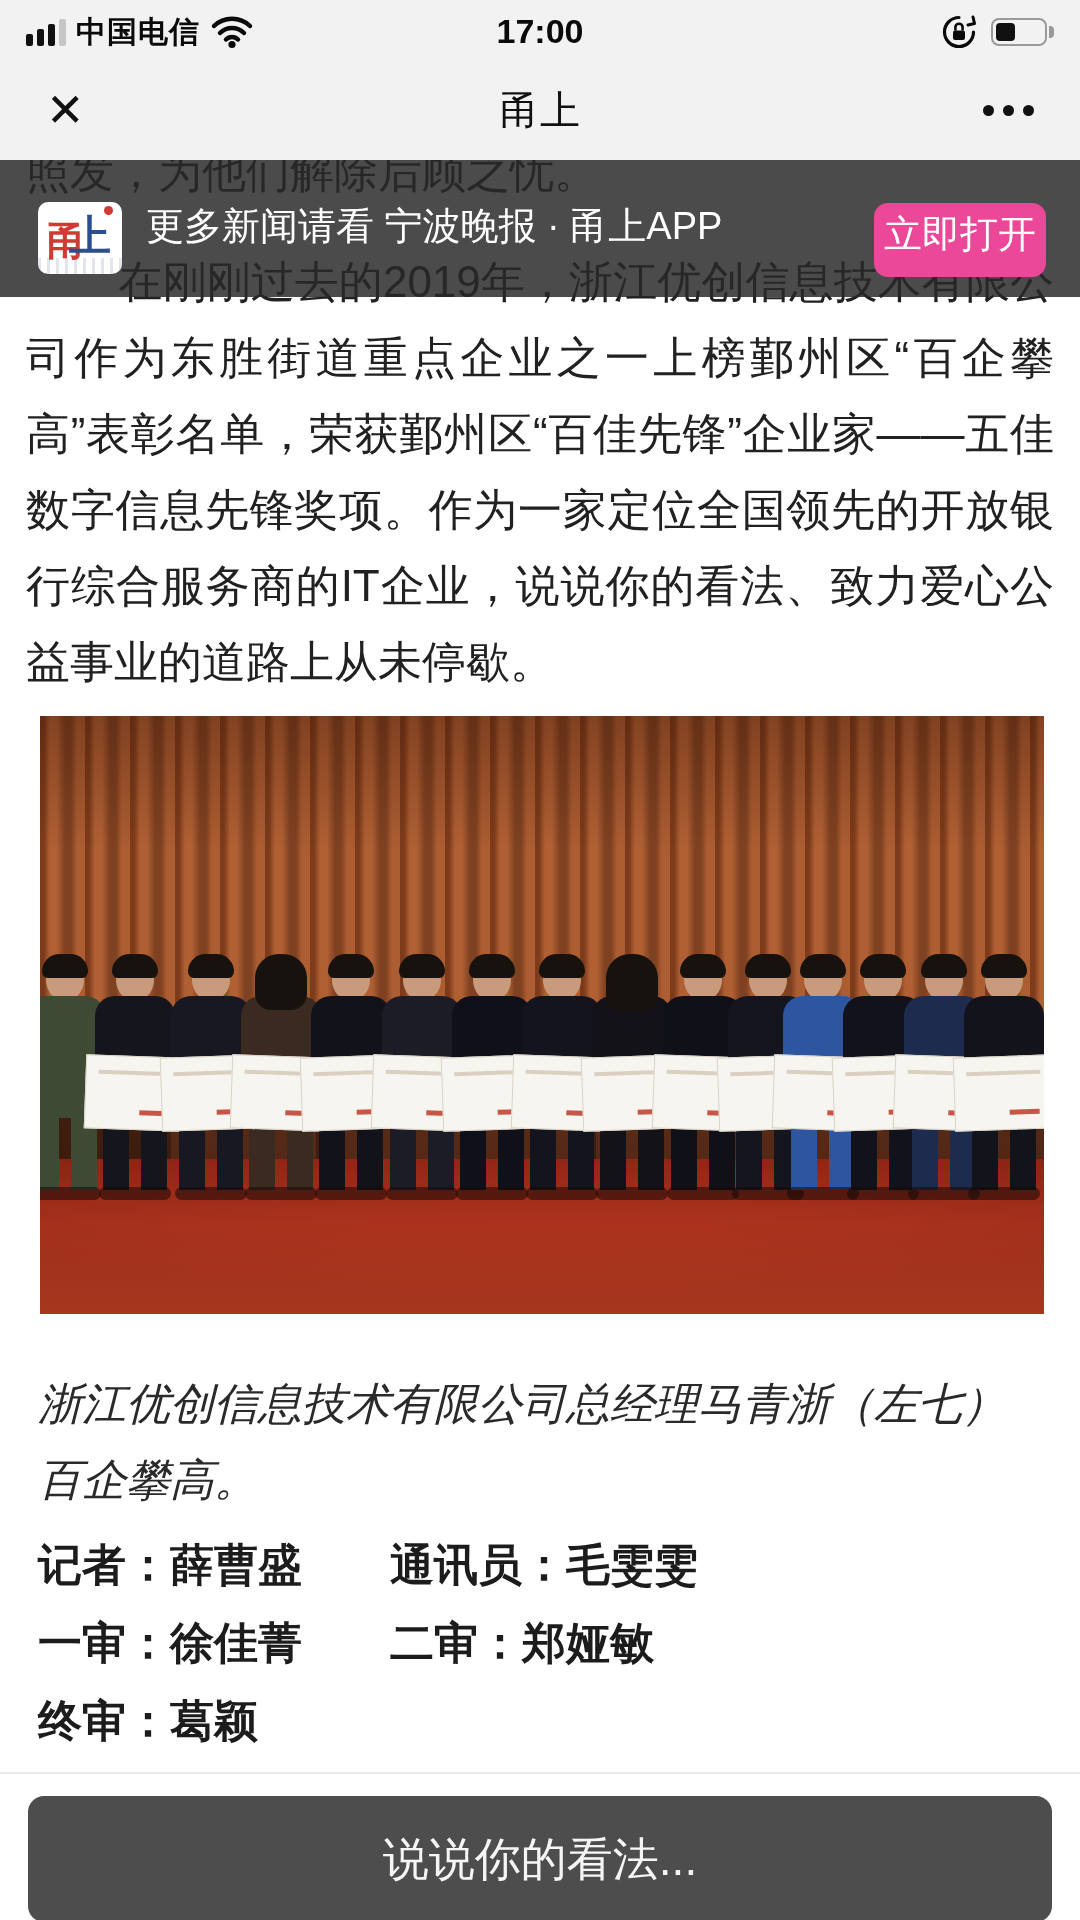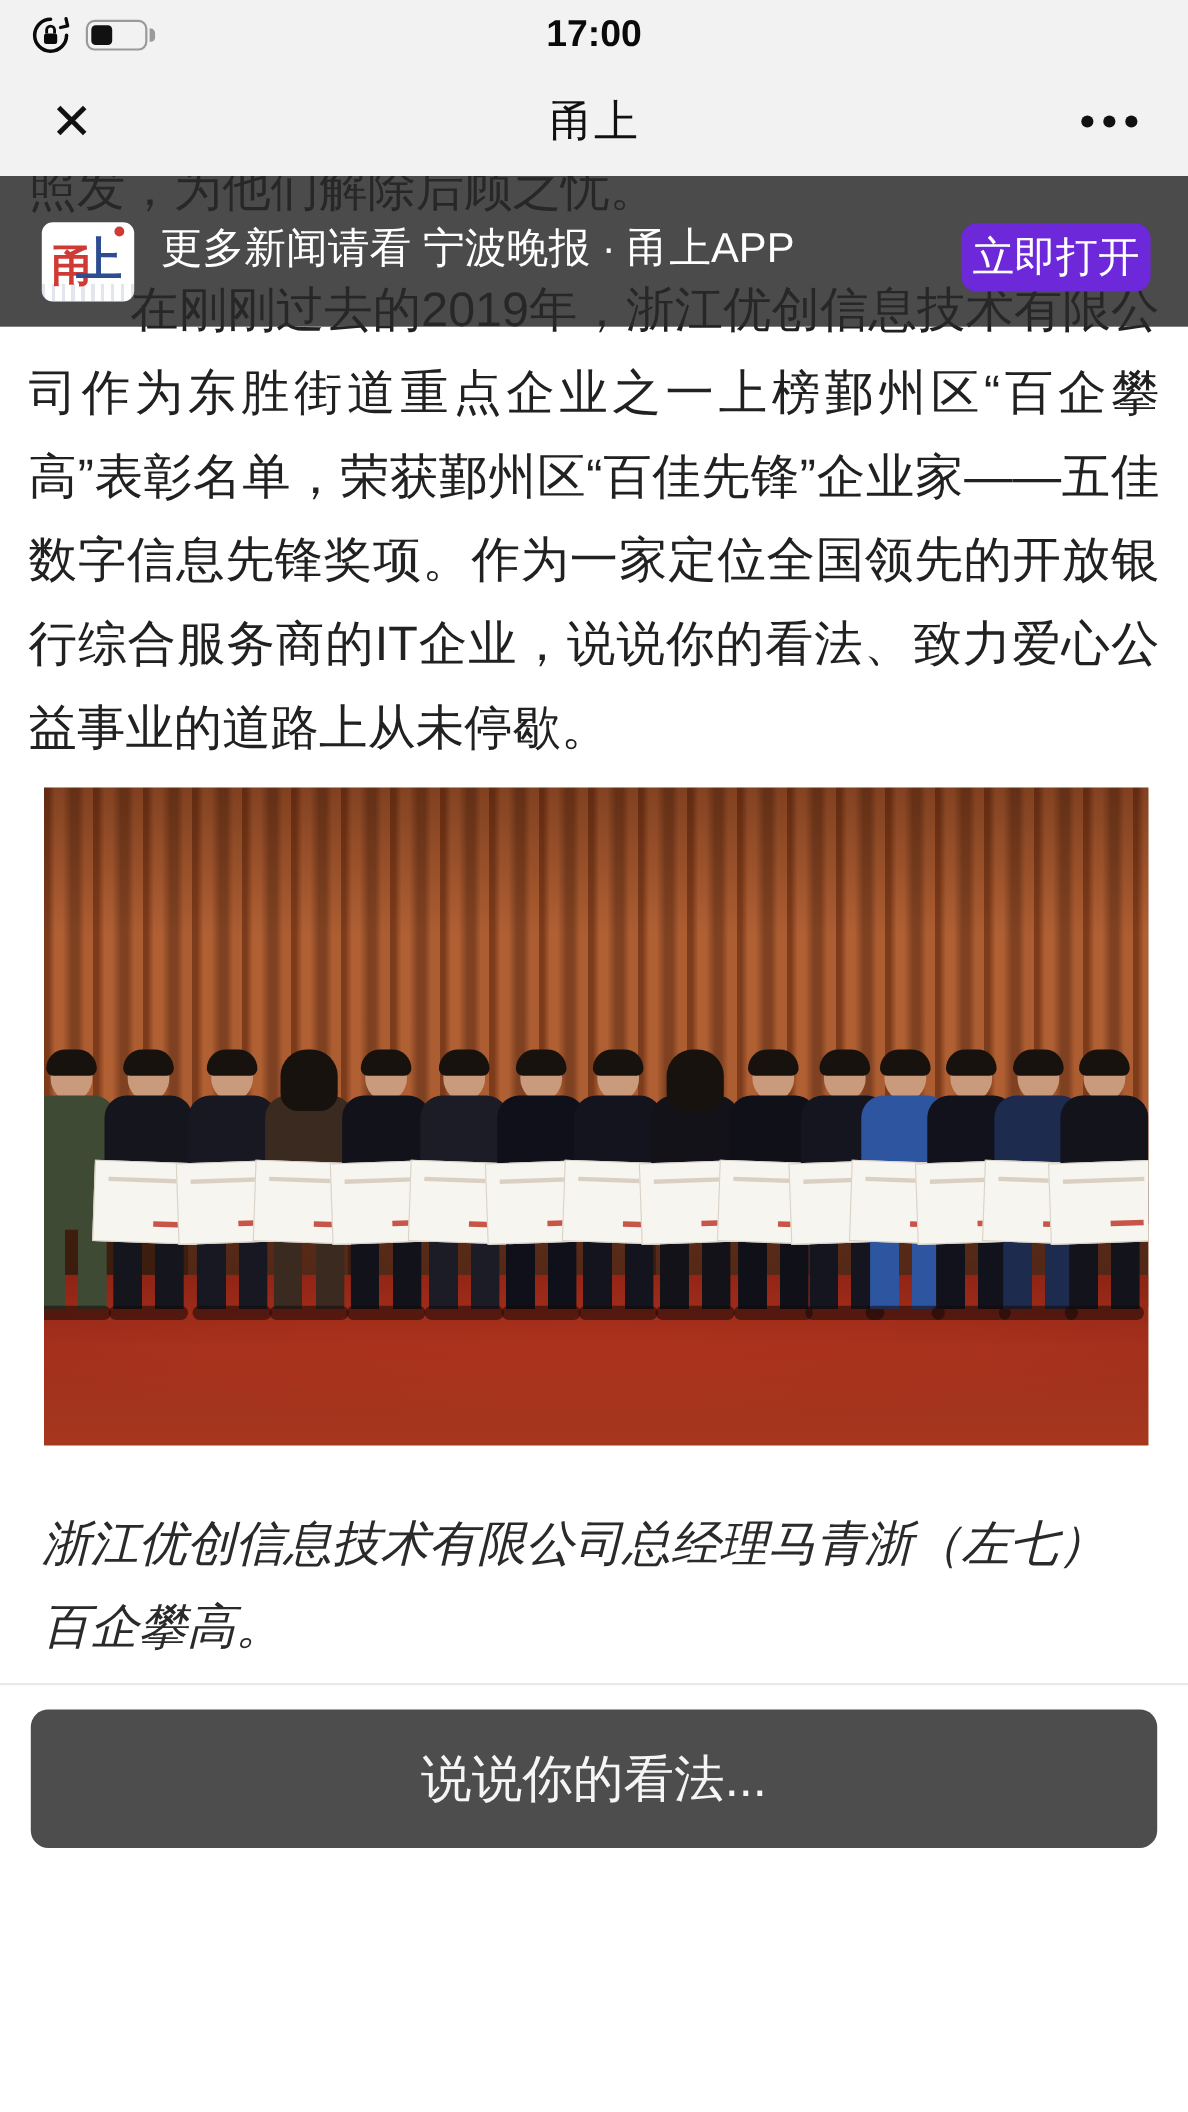--- a/index.html
+++ b/index.html
@@ -61,22 +61,22 @@
   .applogo .l2{position:absolute;right:11px;top:6px;font-size:42px;font-weight:700;color:#2c4d92;}
   .applogo .ldot{position:absolute;right:9px;top:4px;width:9px;height:9px;border-radius:50%;background:#cf3a34;}
   .applogo::before{
     content:"";position:absolute;left:0;right:0;bottom:0;height:16px;opacity:.45;
     background:repeating-linear-gradient(90deg,rgba(150,160,185,.6) 0 3px,transparent 3px 9px);
   }
   .banner-msg{
     position:absolute;left:146px;top:43px;font-size:38px;color:#ffffff;line-height:46px;white-space:nowrap;
   }
   .open-btn{
-    position:absolute;right:34px;top:43px;width:172px;height:62px;border-radius:14px;
-    background:#6d28d9;color:#fff;font-size:38px;line-height:62px;text-align:center;cursor:pointer;
+    position:absolute;right:34px;top:43px;width:172px;height:74px;border-radius:14px;
+    background:#ec4899;color:#fff;font-size:38px;line-height:62px;text-align:center;cursor:pointer;
   }
   
   .photo{
     position:relative;margin:16px 36px 0 40px;height:598px;overflow:hidden;background:#a05a30;cursor:pointer;
   }
   .curtain{
     position:absolute;left:0;right:0;top:0;height:66%;
     background-color:#a85b31;
     background-image:
       linear-gradient(180deg,rgba(55,18,4,.38),rgba(55,18,4,0) 34%),
@@ -133,20 +133,35 @@
   .comment-input{
     height:126px;border-radius:16px;background:#4d4d4d;color:#f5f5f5;
     font-size:46px;line-height:126px;text-align:center;cursor:text;
   }
   svg{display:block;}
 </style>
 </head>
 <body>
 
 <div class="status-bar">
+  <div class="sb-left">
+    <div class="sig-bars">
+        <span></span>
+        <span></span>
+        <span></span>
+        <span></span>
+      </div>
+    <div class="carrier">中国电信</div>
+    <svg width="44" height="34" viewBox="0 0 44 34">
+      <path d="M4 11 a26 26 0 0 1 36 0" fill="none" stroke="#0a0a0a" stroke-width="4.5" stroke-linecap="round"></path>
+      <path d="M10 18 a17 17 0 0 1 24 0" fill="none" stroke="#0a0a0a" stroke-width="4.5" stroke-linecap="round"></path>
+      <path d="M16 24.5 a8.5 8.5 0 0 1 12 0" fill="none" stroke="#0a0a0a" stroke-width="4.5" stroke-linecap="round"></path>
+      <circle cx="22" cy="29.5" r="3.6" fill="#0a0a0a"></circle>
+    </svg>
+  </div>
   <div class="sb-time">17:00</div>
   <div class="sb-right">
     <svg width="40" height="40" viewBox="0 0 40 40">
       <path d="M20 5.5 a14.5 14.5 0 1 0 14.5 14.5" fill="none" stroke="#0a0a0a" stroke-width="3.2" stroke-linecap="round"></path>
       <path d="M29 13 l6.5 -1.5 l-1.5 -6.5" fill="none" stroke="#0a0a0a" stroke-width="3" stroke-linecap="round" stroke-linejoin="round"></path>
       <rect x="14" y="18.5" width="12" height="9.5" rx="2" fill="#0a0a0a"></rect>
       <path d="M16.4 18.5 v-3.2 a3.6 3.6 0 0 1 7.2 0 v3.2" fill="none" stroke="#0a0a0a" stroke-width="2.6"></path>
     </svg>
     <div class="battery">
       <div class="batt-body">
@@ -292,20 +307,25 @@
           <div class="torso"></div>
           <div class="cert"></div>
           <div class="legs"></div>
         </div>
       </div>
     <div class="vignette"></div>
   </div>
 
   <p class="caption">浙江优创信息技术有限公司总经理马青浙（左七）百企攀高。</p>
 
+  <div class="credits">
+    <p>记者：薛曹盛　　通讯员：毛雯雯</p>
+    <p>一审：徐佳菁　　二审：郑娅敏</p>
+    <p>终审：葛颖</p>
+  </div>
 
   <div class="comment-section">
     <div class="comment-input">说说你的看法...</div>
   </div>
 
   <div class="app-banner">
     <div class="applogo">
       <span class="l1">甬</span>
       <span class="l2">上</span>
       <span class="ldot"></span>

